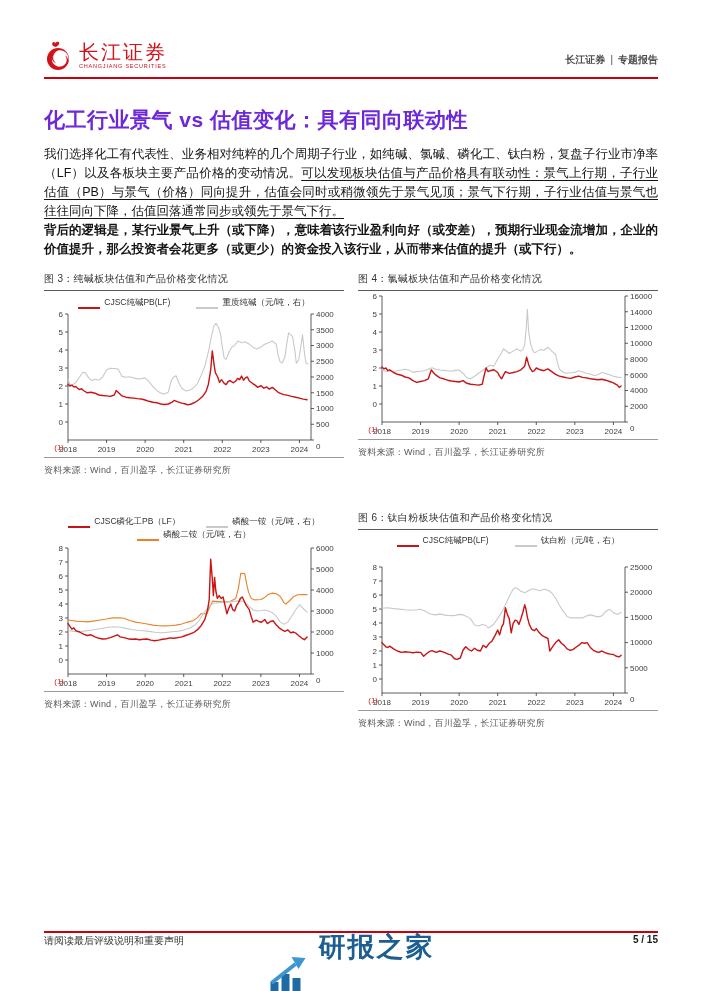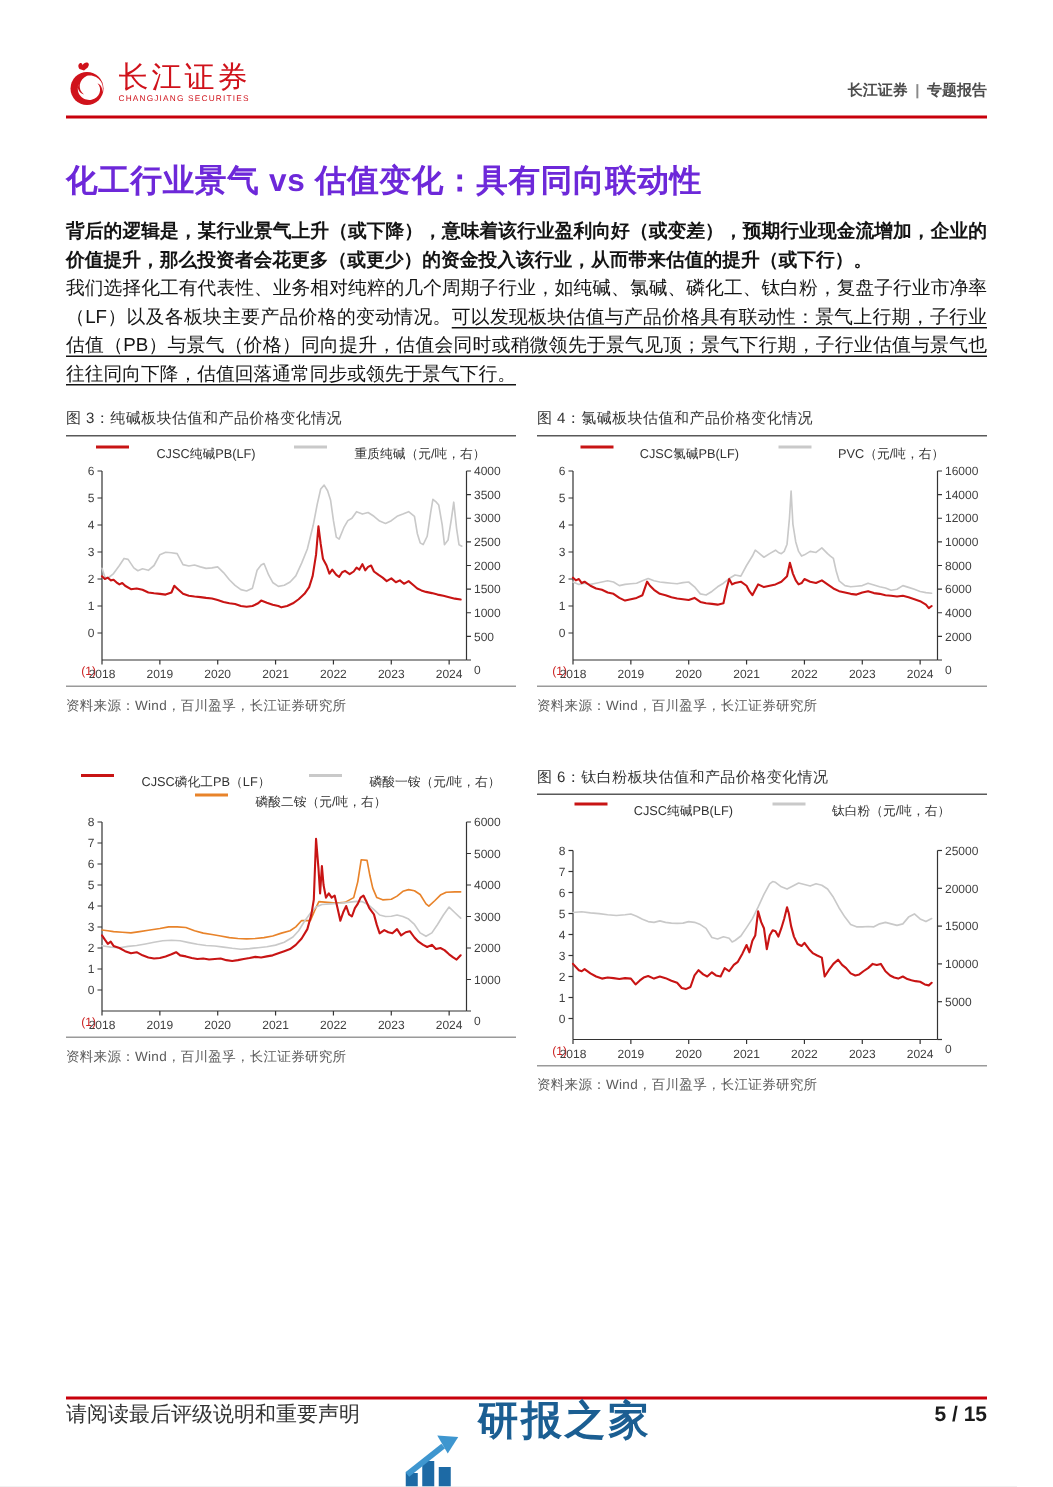--- a/index.html
+++ b/index.html
@@ -25,31 +25,31 @@
   .bold{font-weight:bold;}
 
   
   .charts{display:flex;gap:14px;margin-top:13px;}
   .charts.row2{margin-top:34px;}
   .chart-card{width:300px;}
   .chart-caption{font-size:10px;color:#333;padding-bottom:4px;border-bottom:1.5px solid #595959;letter-spacing:0.3px;}
   .chart-legend{display:flex;flex-wrap:wrap;justify-content:center;align-items:center;
                 column-gap:26px;row-gap:1px;margin-top:5px;min-height:13px;}
   .row2 .chart-legend{min-height:27px;align-content:flex-start;}
-  .legend-item{display:inline-flex;align-items:flex-start;gap:18px;font-size:8.5px;color:#333;white-space:nowrap;}
+  .legend-item{display:inline-flex;align-items:flex-end;gap:4px;font-size:8.5px;color:#333;white-space:nowrap;}
   .legend-swatch{width:22px;height:2px;display:inline-block;}
   .plot-wrap{border-bottom:1px solid #9a9a9a;}
   svg.plot{display:block;width:300px;height:148px;}
   svg text{font-family:"Liberation Sans","DejaVu Sans",sans-serif;}
   .chart-source{font-size:9px;color:#595959;margin-top:6px;letter-spacing:0.2px;}
 
   
   .footer-rule{position:absolute;left:44px;right:44px;top:931px;height:1.5px;background:#C8000B;}
   .footer{position:absolute;left:44px;right:44px;top:934px;display:flex;justify-content:space-between;
-          font-size:14px;color:#333;}
+          font-size:10px;color:#333;}
   .page-num{font-weight:bold;color:#1a1a1a;}
 
   
   .watermark{position:absolute;left:50%;transform:translateX(-50%);top:934px;display:flex;align-items:center;gap:7px;}
   .wm-text{display:flex;flex-direction:column;line-height:1;gap:44px;}
   .wm-name{font-size:27px;font-weight:bold;color:#1B5E92;letter-spacing:2px;}
   .wm-site{font-size:13px;color:#2E80BA;letter-spacing:1.5px;margin-top:2px;}
 </style>
 </head>
 <body>
@@ -71,22 +71,22 @@
       </div>
       <div class="header-right">
         <span>长江证券</span><span class="divider">|</span><span>专题报告</span>
       </div>
     </div>
     <div class="header-rule"></div>
 
     <h1 class="title">化工行业景气 vs 估值变化：具有同向联动性</h1>
 
     <div class="body-text">
+      <p class="para"><span>我们选择化工有代表性、业务相对纯粹的几个周期子行业，如纯碱、氯碱、磷化工、钛白粉，复盘子行业市净率（LF）以及各板块主要产品价格的变动情况。</span><span class="u">可以发现板块估值与产品价格具有联动性：景气上行期，子行业估值（PB）与景气（价格）同向提升，估值会同时或稍微领先于景气见顶；景气下行期，子行业估值与景气也往往同向下降，估值回落通常同步或领先于景气下行。</span></p>
       <p class="para bold">背后的逻辑是，某行业景气上升（或下降），意味着该行业盈利向好（或变差），预期行业现金流增加，企业的价值提升，那么投资者会花更多（或更少）的资金投入该行业，从而带来估值的提升（或下行）。</p>
-      <p class="para"><span>我们选择化工有代表性、业务相对纯粹的几个周期子行业，如纯碱、氯碱、磷化工、钛白粉，复盘子行业市净率（LF）以及各板块主要产品价格的变动情况。</span><span class="u">可以发现板块估值与产品价格具有联动性：景气上行期，子行业估值（PB）与景气（价格）同向提升，估值会同时或稍微领先于景气见顶；景气下行期，子行业估值与景气也往往同向下降，估值回落通常同步或领先于景气下行。</span></p>
     </div>
 
     <div class="charts row1">
       <div class="chart-card">
         <div class="chart-caption">图 3：纯碱板块估值和产品价格变化情况</div>
         <div class="chart-legend">
             <span class="legend-item">
               <span class="legend-swatch" style="background: rgb(200, 20, 20);"></span>
               <span>CJSC纯碱PB(LF)</span>
             </span>
@@ -148,30 +148,20 @@
               <line x1="255.4285714285731" y1="131" x2="255.4285714285731" y2="134" stroke="#333" stroke-width="0.8"></line>
               <text x="255.4285714285731" y="143" text-anchor="middle" font-size="8" fill="#404040">2024</text>
               <polyline points="24.0,69.9 25.9,75.6 27.9,76.5 31.7,73.4 35.6,68.0 38.7,63.3 41.4,63.9 45.2,69.6 47.9,71.5 51.0,70.2 54.9,71.2 58.7,68.0 62.6,60.8 66.4,59.2 70.3,59.5 74.1,60.1 78.0,67.4 81.9,68.3 85.7,67.7 89.6,68.9 93.4,69.9 97.3,69.6 101.1,68.9 105.0,72.7 108.9,77.5 112.7,81.2 116.6,84.1 120.4,85.0 124.3,83.1 127.4,71.2 130.1,67.7 132.0,66.7 135.1,74.3 137.8,79.3 141.6,81.9 145.5,81.2 149.4,79.0 153.2,74.9 157.1,66.4 160.9,57.0 164.8,41.2 167.5,27.1 169.8,17.0 172.1,14.4 174.4,18.2 176.4,24.5 178.3,38.1 180.2,49.1 182.1,50.4 185.2,42.8 187.9,38.1 190.6,36.5 193.7,32.1 197.6,33.7 201.4,32.7 205.3,35.2 209.1,38.4 213.0,40.0 216.9,38.1 220.7,35.2 224.6,33.7 228.4,32.1 232.3,35.2 234.2,46.6 236.1,52.9 238.1,54.1 240.8,48.5 243.1,32.7 244.6,23.9 246.9,25.8 248.5,27.7 250.8,40.9 252.3,54.1 254.7,51.0 257.0,36.5 258.5,25.8 260.4,43.4 262.0,54.1 263.9,55.1" fill="none" stroke="#C9C9C9" stroke-width="1.1" stroke-linejoin="round" stroke-linecap="round"></polyline>
               <polyline points="24.0,75.2 25.9,77.0 27.9,76.1 29.8,77.9 31.7,77.5 33.6,79.2 35.6,80.6 37.5,79.7 39.4,81.5 43.3,83.8 47.1,83.3 51.0,84.2 54.9,86.0 58.7,86.5 62.6,86.9 66.4,87.4 70.3,86.0 72.2,81.5 74.1,83.3 78.0,86.9 81.9,88.2 85.7,88.7 89.6,89.1 93.4,89.6 97.3,90.0 101.1,91.0 105.0,92.3 108.9,93.2 112.7,93.7 116.6,95.0 120.4,95.5 124.3,95.0 128.1,93.2 130.1,91.4 133.9,92.8 137.8,94.1 141.6,95.0 143.6,95.9 147.4,95.0 151.3,93.2 155.1,90.5 159.0,86.9 162.1,82.4 164.4,75.2 166.7,60.8 168.3,41.9 169.8,53.6 171.3,63.5 173.7,68.0 175.6,73.4 177.5,70.7 180.2,74.3 182.1,75.6 184.1,72.5 186.0,71.6 189.1,73.8 191.8,72.0 193.7,69.4 195.6,70.7 197.6,67.1 199.5,71.2 201.4,68.9 203.4,68.0 205.3,72.0 208.4,74.3 211.1,76.1 213.8,78.4 216.9,76.6 219.9,79.2 222.6,77.9 225.3,80.2 228.4,78.4 231.5,81.0 234.2,83.3 236.9,84.6 240.0,85.6 243.9,86.4 247.7,87.4 251.6,88.2 255.4,89.1 259.3,90.1 263.1,90.7" fill="none" stroke="#C81414" stroke-width="1.4" stroke-linejoin="round" stroke-linecap="round"></polyline>
             </svg>
         </div>
         <div class="chart-source">资料来源：Wind，百川盈孚，长江证券研究所</div>
       </div>
       <div class="chart-card">
         <div class="chart-caption">图 4：氯碱板块估值和产品价格变化情况</div>
-        <div class="chart-legend">
-            <span class="legend-item">
-              <span class="legend-swatch" style="background: rgb(200, 20, 20);"></span>
-              <span>CJSC氯碱PB(LF)</span>
-            </span>
-            <span class="legend-item">
-              <span class="legend-swatch" style="background: rgb(201, 201, 201);"></span>
-              <span>PVC（元/吨，右）</span>
-            </span>
-          </div>
         <div class="plot-wrap">
           <svg class="plot" viewBox="0 0 300 148">
               <line x1="24" y1="5" x2="24" y2="131" stroke="#333" stroke-width="0.8"></line>
               <line x1="267" y1="5" x2="267" y2="131" stroke="#333" stroke-width="0.8"></line>
               <line x1="24" y1="131" x2="267" y2="131" stroke="#333" stroke-width="0.8"></line>
               <line x1="21" y1="113" x2="24" y2="113" stroke="#333" stroke-width="0.8"></line>
               <text x="19" y="115.8" text-anchor="end" font-size="8" fill="#404040">0</text>
               <line x1="21" y1="95" x2="24" y2="95" stroke="#333" stroke-width="0.8"></line>
               <text x="19" y="97.8" text-anchor="end" font-size="8" fill="#404040">1</text>
               <line x1="21" y1="77" x2="24" y2="77" stroke="#333" stroke-width="0.8"></line>

